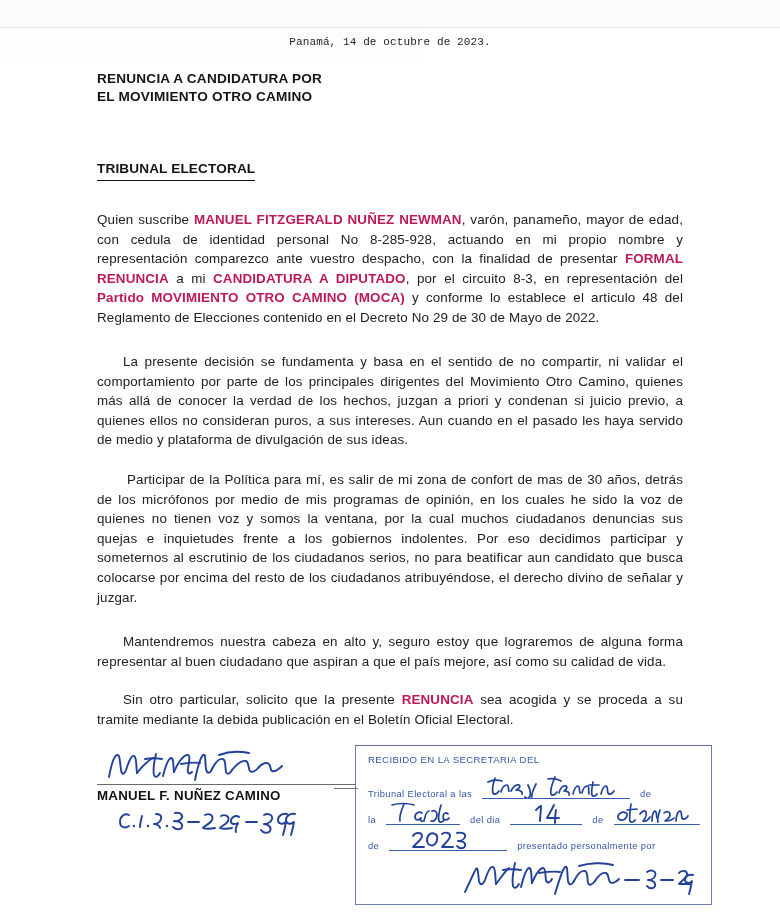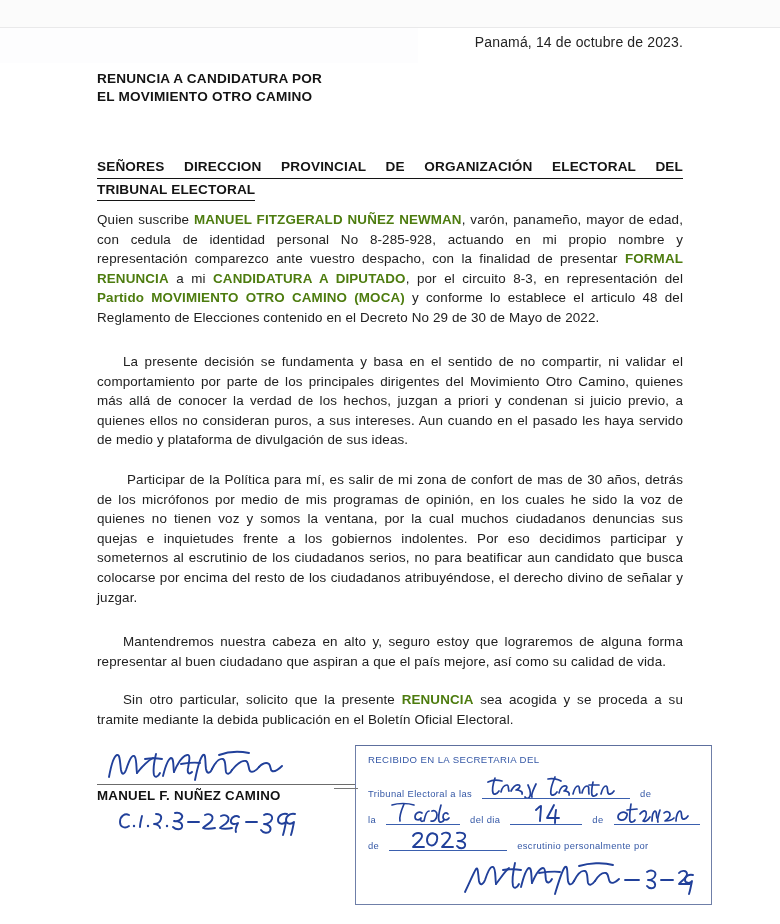--- a/index.html
+++ b/index.html
@@ -44,23 +44,24 @@
     width: 586px;
     font-size: 13.4px;
     line-height: 19.6px;
     text-align: justify;
     color: #212121;
     letter-spacing: 0.01em;
   }
 
   #date-line {
     top: 33px;
-    text-align: right;
-    font-size: 14px;
+    text-align: center;
+    font-size: 11px;
     color: #242424;
+    font-family: Liberation Mono, monospace;
   }
 
   #doc-title {
     top: 70px;
     text-align: left;
     font-weight: bold;
     font-size: 13.6px;
     line-height: 17.6px;
     letter-spacing: 0.015em;
     color: #141414;
@@ -93,21 +94,21 @@
   #addressee-line2-wrap {
     display: block;
     margin-top: 2px;
   }
 
   p.para {
     margin: 0;
     text-align: justify;
     text-align-last: left;
   }
-  p.para b { font-weight: bold; color: #4d7c0f; }
+  p.para b { font-weight: bold; color: #be185d; }
 
   #para-1 { top: 210px; }
   #para-2 { top: 352px; text-indent: 26px; }
   #para-3 { top: 470px; text-indent: 30px; }
   #para-4 { top: 632px; text-indent: 26px; }
   #para-5 { top: 690px; text-indent: 26px; }
 
   
   #signature-block {
     position: absolute;
@@ -209,21 +210,20 @@
 <div id="page">
 
   <div class="doc-text" id="date-line">Panamá, 14 de octubre de 2023.</div>
 
   <div class="doc-text" id="doc-title">
     <span class="t-line">RENUNCIA A CANDIDATURA POR</span>
     <span class="t-line">EL MOVIMIENTO OTRO CAMINO</span>
   </div>
 
   <div class="doc-text" id="addressee">
-    <span class="a-line a-line-1">SEÑORES DIRECCION PROVINCIAL DE ORGANIZACIÓN ELECTORAL DEL</span>
     <span id="addressee-line2-wrap">
       <span class="a-line-2">TRIBUNAL ELECTORAL</span>
     </span>
   </div>
 
   <p class="doc-text para" id="para-1"><span>Quien suscribe </span><b>MANUEL FITZGERALD NUÑEZ NEWMAN</b><span>, varón, panameño, mayor de edad, con cedula de identidad personal No 8-285-928, actuando en mi propio nombre y representación comparezco ante vuestro despacho, con la finalidad de presentar </span><b>FORMAL RENUNCIA</b><span> a mi </span><b>CANDIDATURA A DIPUTADO</b><span>, por el circuito 8-3, en representación del </span><b>Partido MOVIMIENTO OTRO CAMINO (MOCA)</b><span> y conforme lo establece el articulo 48 del Reglamento de Elecciones contenido en el Decreto No 29 de 30 de Mayo de 2022.</span></p>
 
   <p class="doc-text para" id="para-2">La presente decisión se fundamenta y basa en el sentido de no compartir, ni validar el comportamiento por parte de los principales dirigentes del Movimiento Otro Camino, quienes más allá de conocer la verdad de los hechos, juzgan a priori y condenan si juicio previo, a quienes ellos no consideran puros, a sus intereses. Aun cuando en el pasado les haya servido de medio y plataforma de divulgación de sus ideas.</p>
 
   <p class="doc-text para" id="para-3">Participar de la Política para mí, es salir de mi zona de confort de mas de 30 años, detrás de los micrófonos por medio de mis programas de opinión, en los cuales he sido la voz de quienes no tienen voz y somos la ventana, por la cual muchos ciudadanos denuncias sus quejas e inquietudes frente a los gobiernos indolentes. Por eso decidimos participar y someternos al escrutinio de los ciudadanos serios, no para beatificar aun candidato que busca colocarse por encima del resto de los ciudadanos atribuyéndose, el derecho divino de señalar y juzgar.</p>
@@ -359,21 +359,21 @@
         <span class="blank" style="width:118px" title="2023">
           <svg width="118" height="22" viewBox="0 0 118 22" aria-hidden="true">
             <g fill="none" stroke="#21409a" stroke-width="1.9" stroke-linecap="round" stroke-linejoin="round">
               <path d="M24 8 C26 4, 33 4, 33 8 C33 12, 26 16, 24 19 L35 19"></path>
               <path d="M46 6 C42 4, 38 7, 38 12 C38 17, 43 19, 46 16 C49 13, 49 7, 46 6"></path>
               <path d="M53 6 C55 4, 61 4, 61 8 C61 12, 55 16, 53 19 L64 19"></path>
               <path d="M68 5 C72 4, 77 5, 76 9 C75 12, 71 13, 69 13 C73 13, 77 14, 76 18 C75 21, 70 21, 68 18"></path>
             </g>
           </svg>
         </span>
-        <span class="stamp-print">escrutinio personalmente por</span>
+        <span class="stamp-print">presentado personalmente por</span>
       </div>
     </div>
 
     <div id="stamp-sig" title="M. F. Nuñez Newman - 8-285-928">
       <svg width="240" height="46" viewBox="0 0 240 46" aria-hidden="true">
         <g fill="none" stroke="#21409a" stroke-width="1.9" stroke-linecap="round" stroke-linejoin="round">
           <path d="M4 38 C8 30, 12 20, 15 15 C17 12, 17 20, 18 27 C19 32, 22 31, 24 26 C26 20, 29 12, 32 13 C35 14, 34 24, 35 30"></path>
           <path d="M35 30 C39 25, 44 17, 48 14"></path>
           <path d="M42 16 C48 15, 55 15, 60 16"></path>
           <path d="M54 9 C52 18, 51 27, 52 32 C53 35, 56 34, 58 30"></path>

